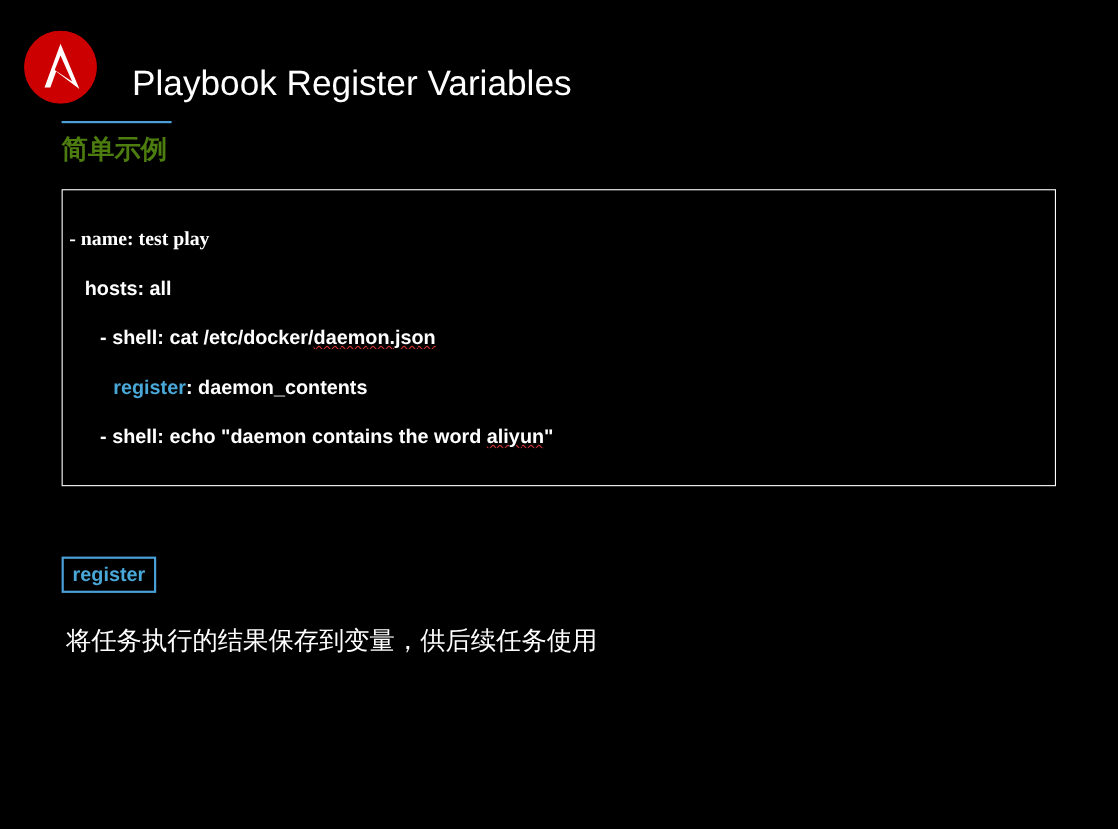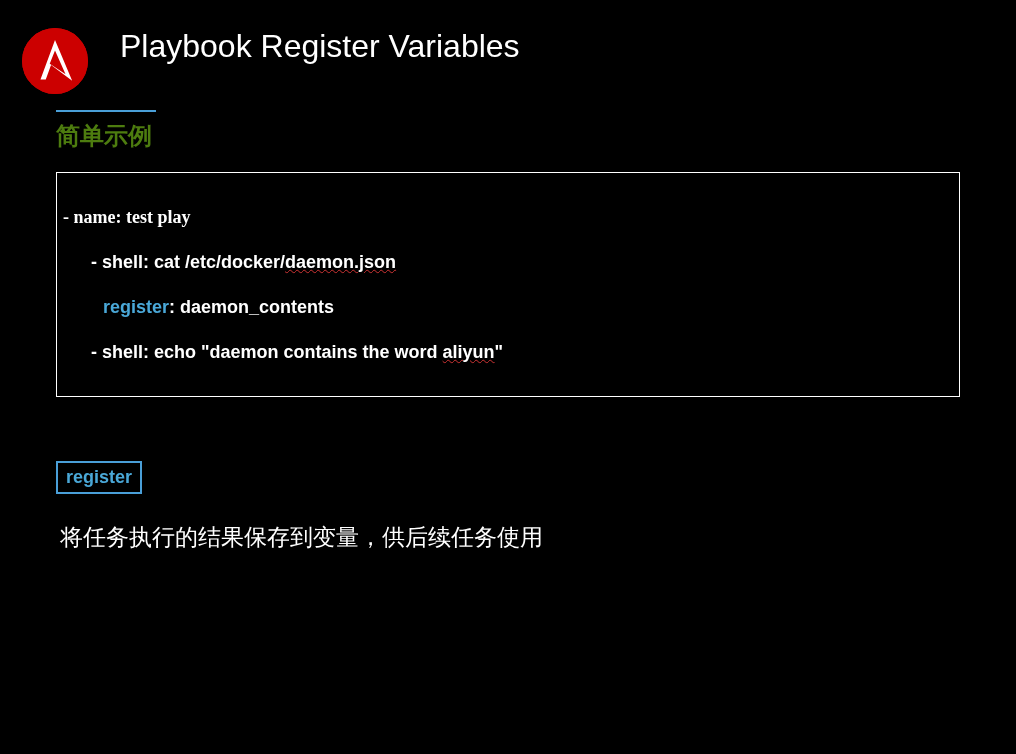--- a/index.html
+++ b/index.html
@@ -7,21 +7,21 @@
     background: #000000;
     color: #ffffff;
     font-family: Arial, "Helvetica Neue", Helvetica, "Microsoft YaHei", sans-serif;
     width: 1016px;
     height: 754px;
     overflow: hidden;
     position: relative;
   }
   .header {
     display: flex;
-    align-items: flex-start;
+    align-items: flex-end;
     padding: 28px 20px 0 22px;
   }
   .logo {
     width: 66px;
     height: 66px;
     border-radius: 50%;
     background: #cc0000;
     display: flex;
     align-items: center;
     justify-content: center;
@@ -97,20 +97,21 @@
     </svg>
   </div>
   <h1 class="title">Playbook Register Variables</h1>
 </div>
 
 <div class="accent-line"></div>
 <h2 class="subtitle">简单示例</h2>
 
 <div class="codebox">
 <div class="l1"><span>- name: test play</span></div>
+<div class="l2"><span>hosts: all</span></div>
 <div class="l3"><span>- shell: cat /etc/docker/</span><span class="wavy">daemon.json</span></div>
 <div class="l4"><span class="kw-register">register</span><span>: daemon_contents</span></div>
 <div class="l3"><span>- shell: echo "daemon contains the word </span><span class="wavy">aliyun</span><span>"</span></div>
 </div>
 
 <div class="tag-box">register</div>
 
 <p class="desc">将任务执行的结果保存到变量，供后续任务使用</p>
 
 

